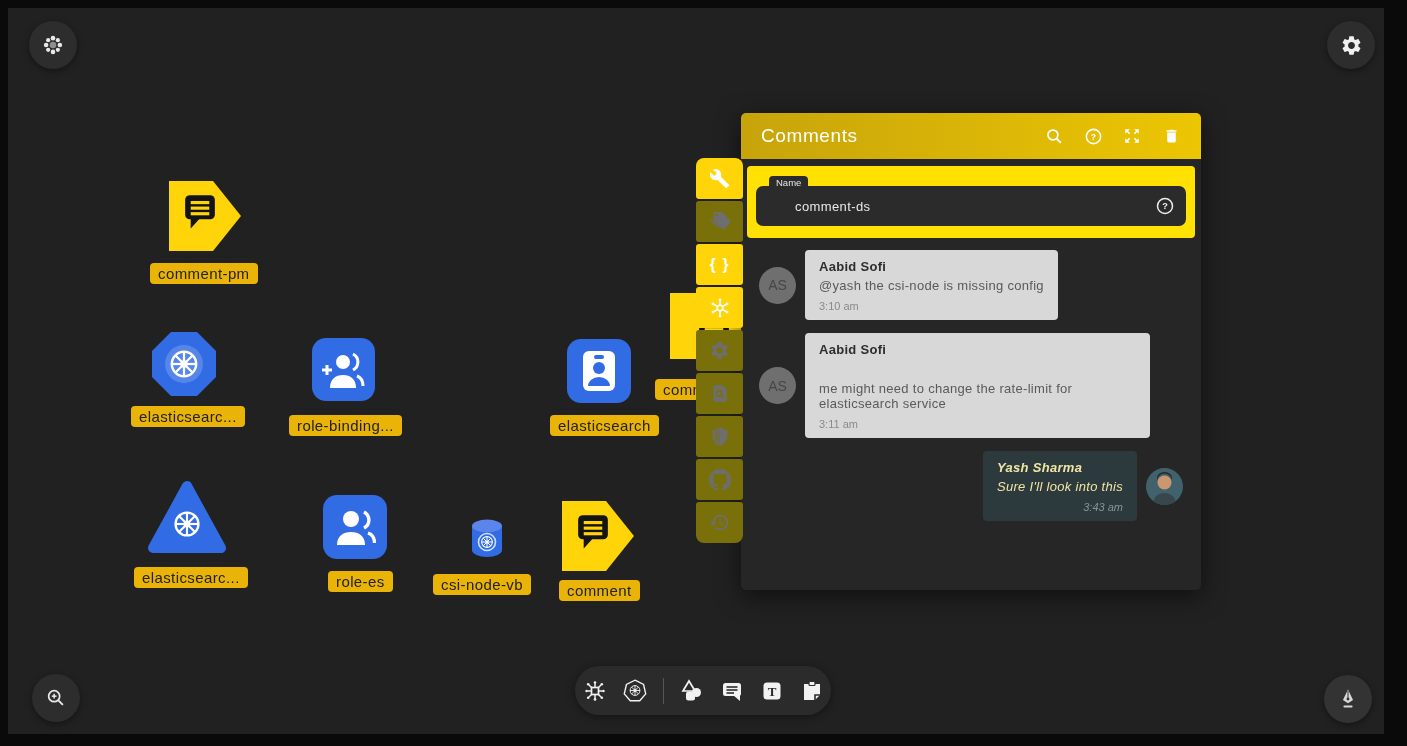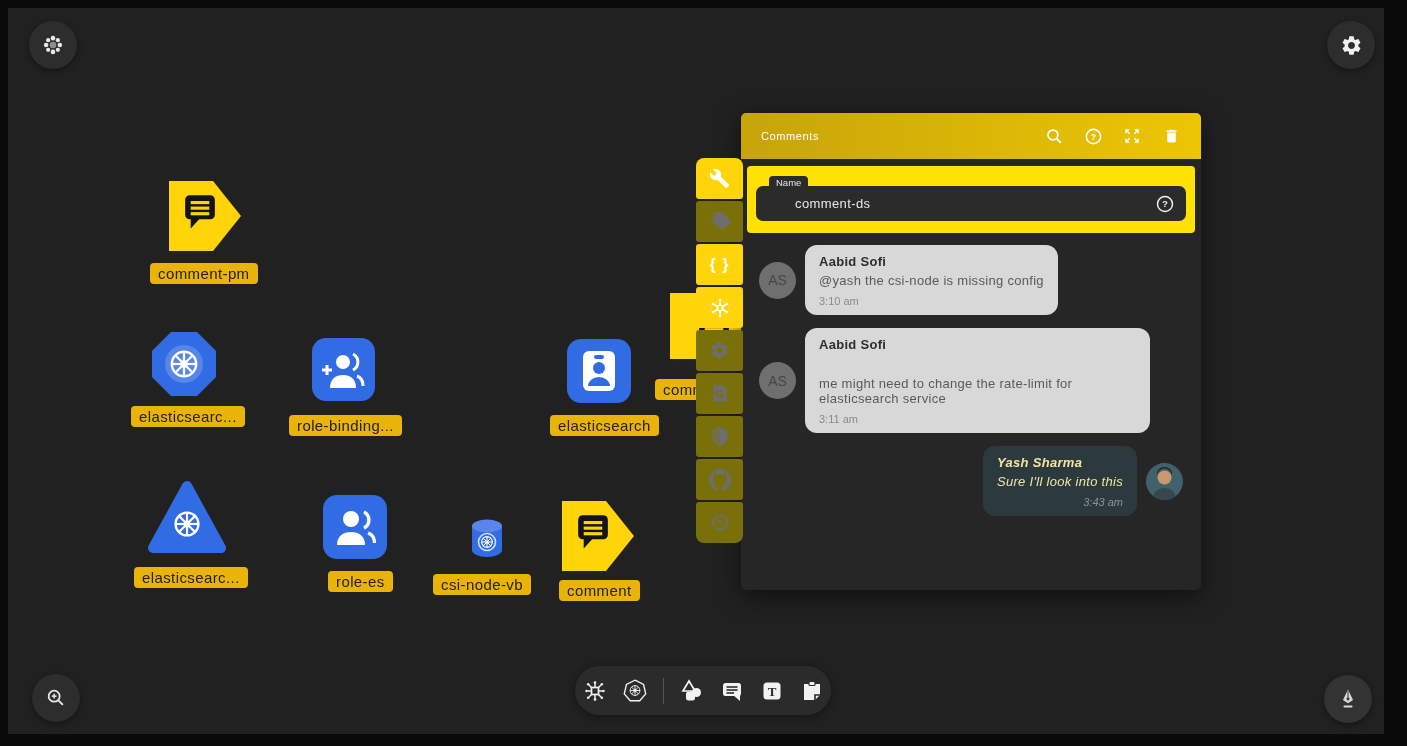--- a/index.html
+++ b/index.html
@@ -33,43 +33,43 @@
   .tool-btn:last-child { border-radius:3px 3px 8px 8px; }
   .braces-glyph { font-size:16px; font-weight:bold; letter-spacing:1px; }
 
   
   #comments-panel { position:absolute; left:733px; top:105px; width:460px; height:477px;
     background:#262626; border-radius:5px; z-index:20; display:flex; flex-direction:column;
     box-shadow:0 6px 24px rgba(0,0,0,.55); }
   #panel-header { height:46px; border-radius:5px 5px 0 0; flex:0 0 46px;
     background:linear-gradient(90deg,#c7a40b,#ecc603);
     display:flex; align-items:center; padding:0 20px; }
-  #panel-title { color:#fff; font-size:11px; letter-spacing:.6px; }
+  #panel-title { color:#fff; font-size:19px; letter-spacing:.6px; }
   #header-icons { margin-left:auto; display:flex; align-items:center; gap:19px; }
   .hdr-icon { width:20px; height:20px; color:#fff; cursor:pointer; display:flex;
     align-items:center; justify-content:center; }
 
   #name-wrap { margin:7px 6px 4px 6px; background:#ffe203; border-radius:4px;
     padding:20px 9px 12px 9px; position:relative; }
   #name-input-box { position:relative; background:#2b2b2b; border-radius:7px;
-    height:35px; display:flex; align-items:center; }
+    height:40px; display:flex; align-items:center; }
   #name-chip { position:absolute; top:-10px; left:13px; background:#2b2b2b;
     color:#e6e6e6; font-size:9.5px; padding:1px 7px 2px; border-radius:4px 4px 0 0; }
   #name-input { background:transparent; border:none; outline:none; color:#e8e8e8;
     font-size:13px; letter-spacing:.4px; padding:0 14px; flex:1;
     font-family:"Liberation Sans","DejaVu Sans",sans-serif;margin-left:25px; }
   #name-help { margin-right:11px; color:#f0f0f0; }
 
   #messages { padding:8px 18px 0 18px; display:flex; flex-direction:column; gap:13px;
     overflow:hidden; }
   .msg-row { display:flex; align-items:center; gap:9px; }
   .avatar-initials { width:37px; height:37px; border-radius:50%; background:#6f6f6f;
     color:#464646; font-size:14px; display:flex; align-items:center;
     justify-content:center; flex:0 0 37px; }
-  .bubble { background:#d8d8d8; border-radius:12px; padding:9px 14px 8px; }
+  .bubble { background:#d8d8d8; border-radius:4px; padding:9px 14px 8px; }
   .bubble .author { font-size:13px; font-weight:bold; color:#2e2e2e; letter-spacing:.3px; }
   .bubble .text { font-size:13px; color:#5a5a5a; margin-top:4px; letter-spacing:.3px; }
   .bubble .time { font-size:11px; color:#8a8a8a; margin-top:7px; }
   .bubble.spaced .text { margin-top:24px; }
   .msg-row.right { justify-content:flex-end;font-style:italic; }
   .bubble.dark { background:#2c3a3e; }
   .bubble.dark .author { color:#f2e5a4; }
   .bubble.dark .text { color:#f2e5a4; }
   .bubble.dark .time { color:#8a9296; text-align:right; }
   .avatar-photo { width:37px; height:37px; border-radius:50%; overflow:hidden;

